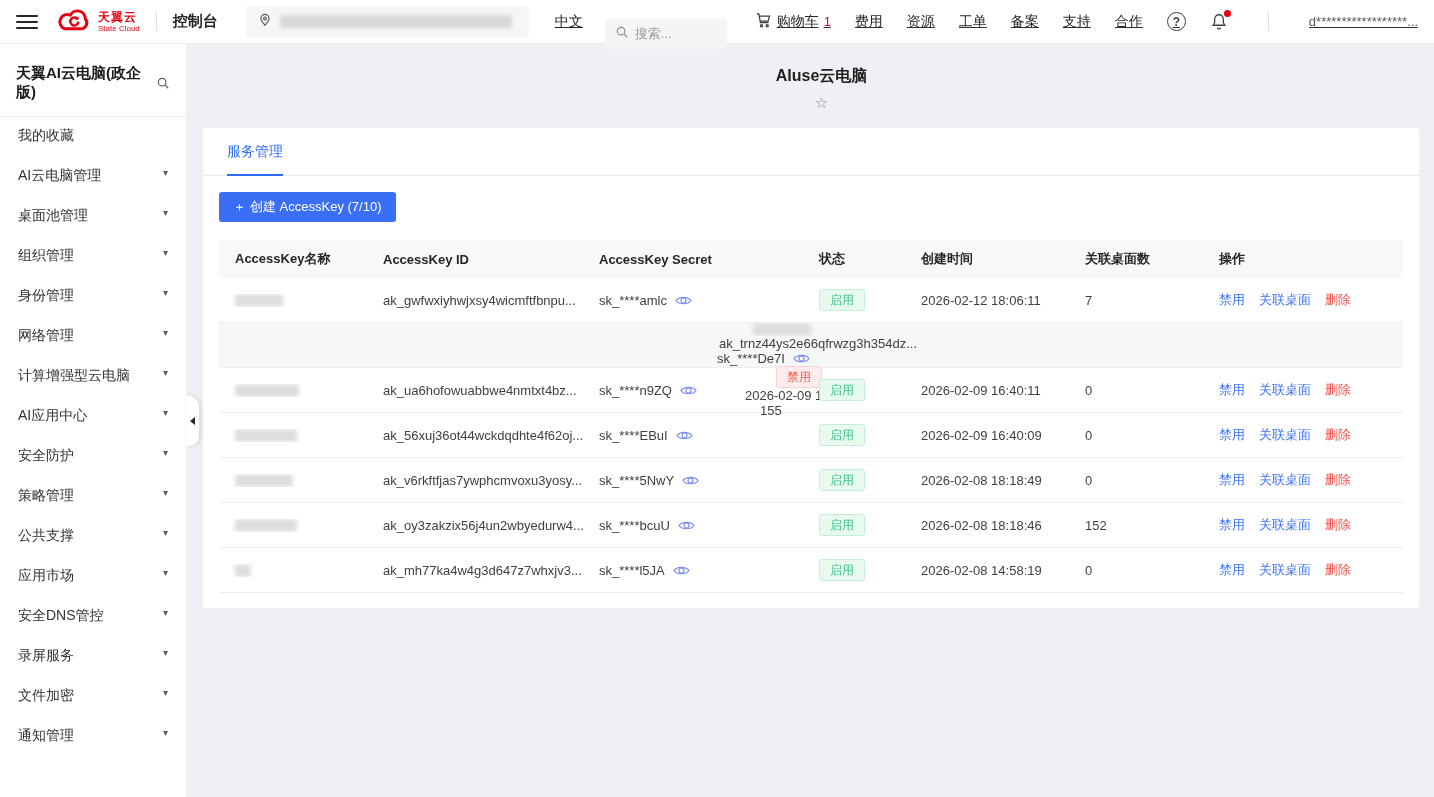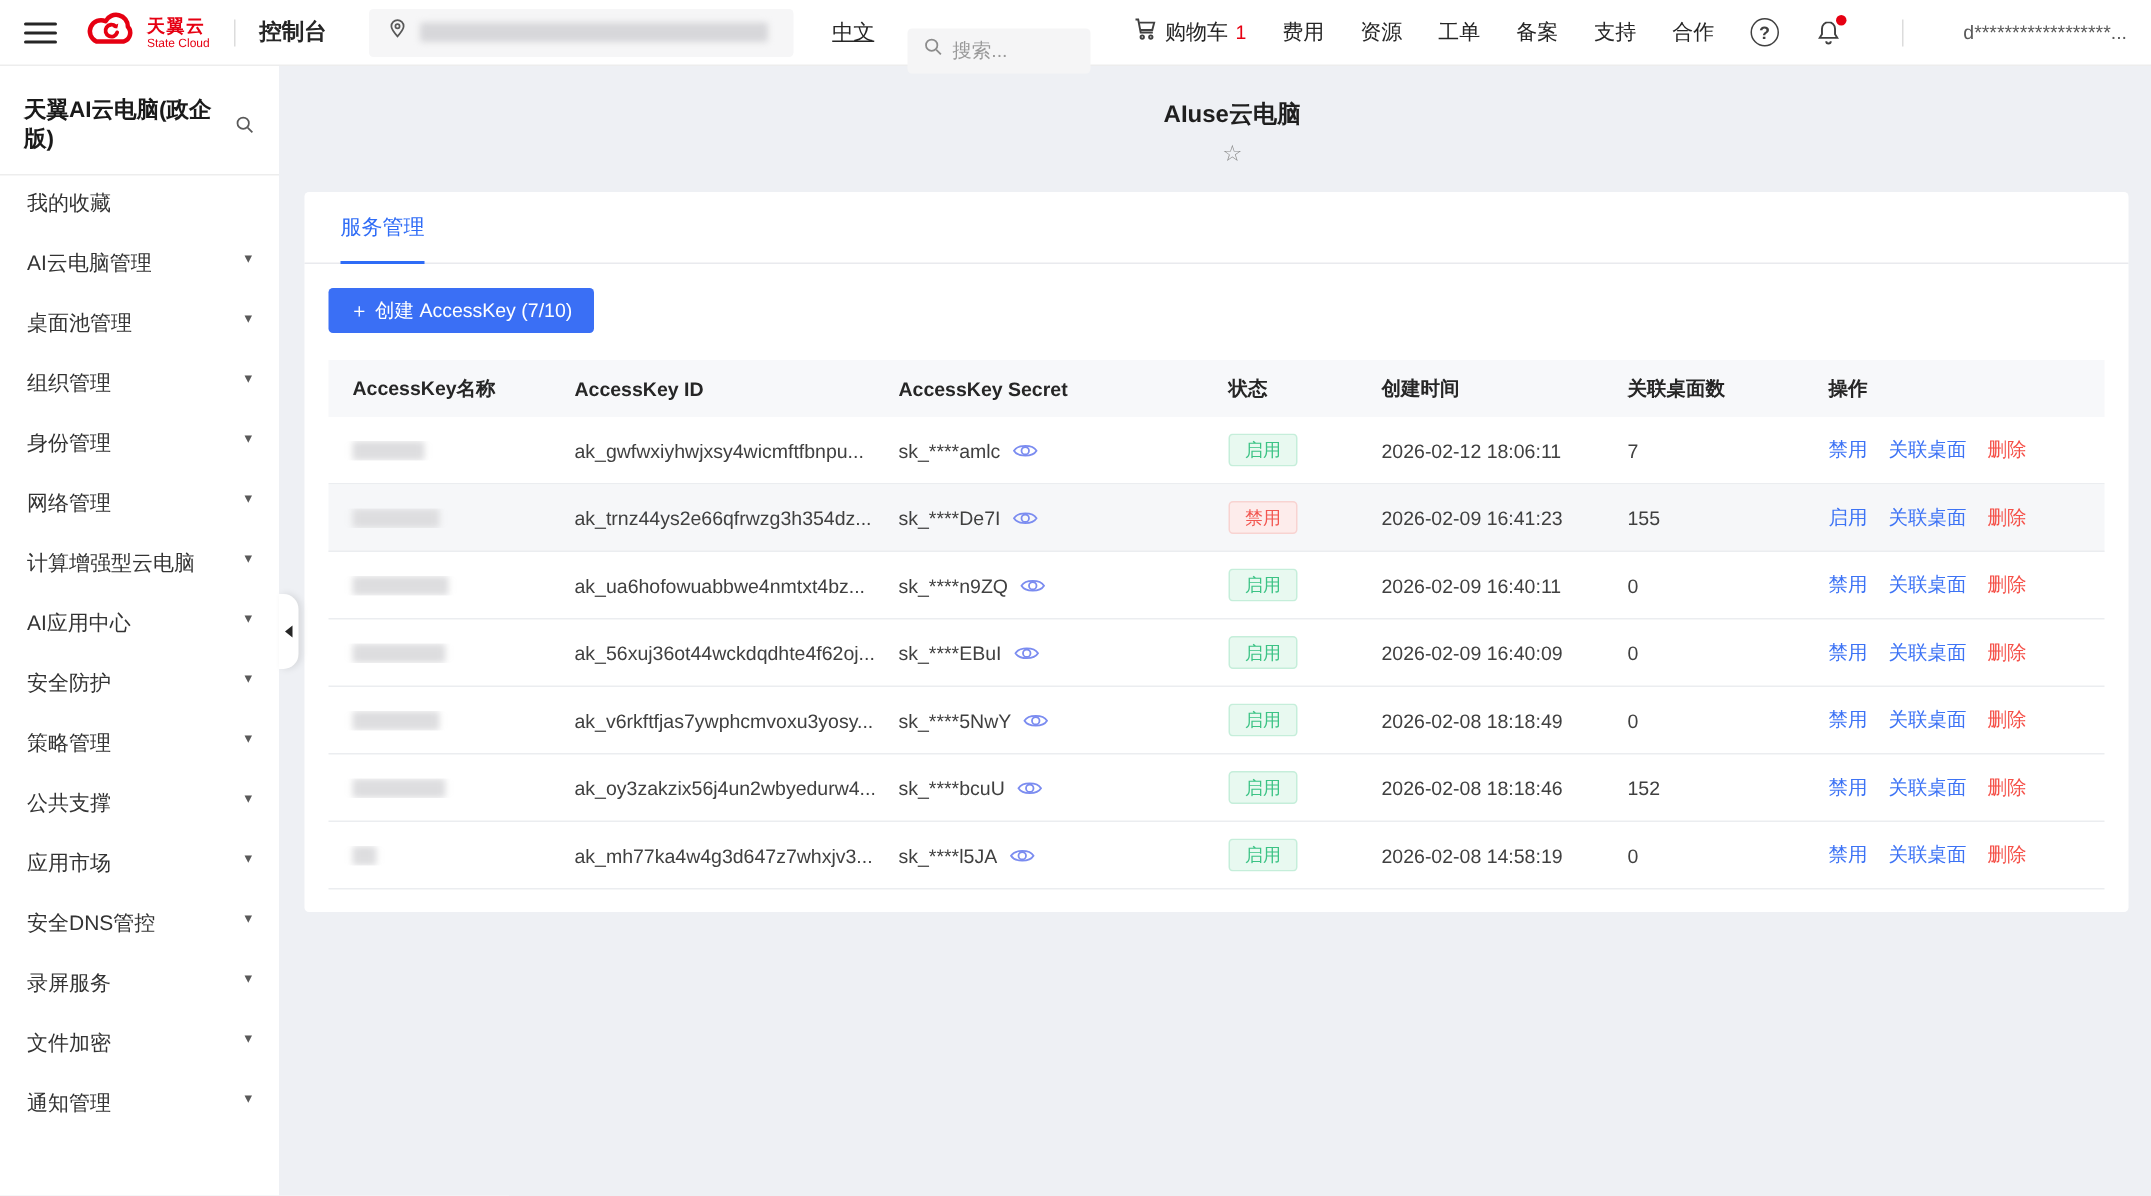--- a/index.html
+++ b/index.html
@@ -20,21 +20,21 @@
   .console-label { font-size:15px; font-weight:bold; color:#262626; cursor:pointer; }
   .loc-box { display:flex; align-items:center; gap:8px; background:#f6f6f7; border-radius:3px;
     height:32px; padding:0 12px; margin-left:28px; width:283px; cursor:pointer; }
   .blur-block { display:inline-block; height:13px; border-radius:2px; background:#d7d7da; filter:blur(2px); }
   .lang { font-size:14px; color:#262626; margin-left:26px; cursor:pointer;text-decoration:underline; }
   .search-box { display:flex; align-items:center; gap:6px; background:#f5f5f6; border-radius:3px;
     height:30px; padding:0 10px; margin-left:22px; width:122px;margin-top:24px; }
   .search-box input { border:none; outline:none; background:transparent; width:80px; font-size:13px; color:#333;
     font-family:"Liberation Sans","DejaVu Sans",sans-serif; }
   .search-box input::placeholder { color:#999; }
-  .nav-right { margin-left:auto; display:flex; align-items:center; gap:24px; }
+  .nav-right { margin-left:auto; display:flex; align-items:center; gap:24px;text-decoration:underline; }
   .cart { display:flex; align-items:center; gap:5px; cursor:pointer; }
   .cart-label { font-size:14px; color:#262626; }
   .cart-count { font-size:13px; color:#e60012; }
   .nav-item { font-size:14px; color:#262626; cursor:pointer; }
   .q-icon { width:19px; height:19px; border:1.6px solid #404040; border-radius:50%; display:flex;
     align-items:center; justify-content:center; font-size:12px; font-weight:bold; color:#404040; cursor:pointer; }
   .bell-wrap { position:relative; cursor:pointer; display:flex; }
   .bell-dot { position:absolute; top:-2px; right:-3px; width:7px; height:7px; border-radius:50%; background:#e60012; }
   .username { font-size:13px; color:#595959; max-width:185px; white-space:nowrap; overflow:hidden; cursor:pointer; }
 
@@ -69,21 +69,21 @@
   .toolbar { padding:16px 16px 0 16px; }
   .btn-primary { display:inline-flex; align-items:center; gap:4px; background:#3a6ff5; color:#fff;
     border:none; border-radius:3px; height:30px; padding:0 14px; font-size:13px; cursor:pointer;
     font-family:"Liberation Sans","DejaVu Sans",sans-serif; }
 
   
   .table { margin:18px 16px 0 16px; font-size:13px; }
   .thead { display:flex; background:#f7f8fa; height:38px; align-items:center; }
   .thead .cell { font-weight:bold; color:#262626; font-size:13px; }
   .trow { display:flex; height:45px; align-items:center; border-bottom:1px solid #ebedf0; }
-  .trow.hl { background:#f6f7f9; }
+  .trow.hl { background:#f6f7f9;flex-direction:column; }
   .cell { padding-left:16px; flex:none; display:flex; align-items:center; overflow:hidden; white-space:nowrap; }
   .col-name { width:148px; }
   .col-id { width:216px; }
   .col-secret { width:220px; }
   .col-status { width:102px; }
   .col-created { width:164px; }
   .col-count { width:134px; }
   .col-ops { flex:1; }
   .id-text, .created-text, .count-text, .secret-text { color:#404040; }
   .eye { display:flex; margin-left:8px; cursor:pointer; }

